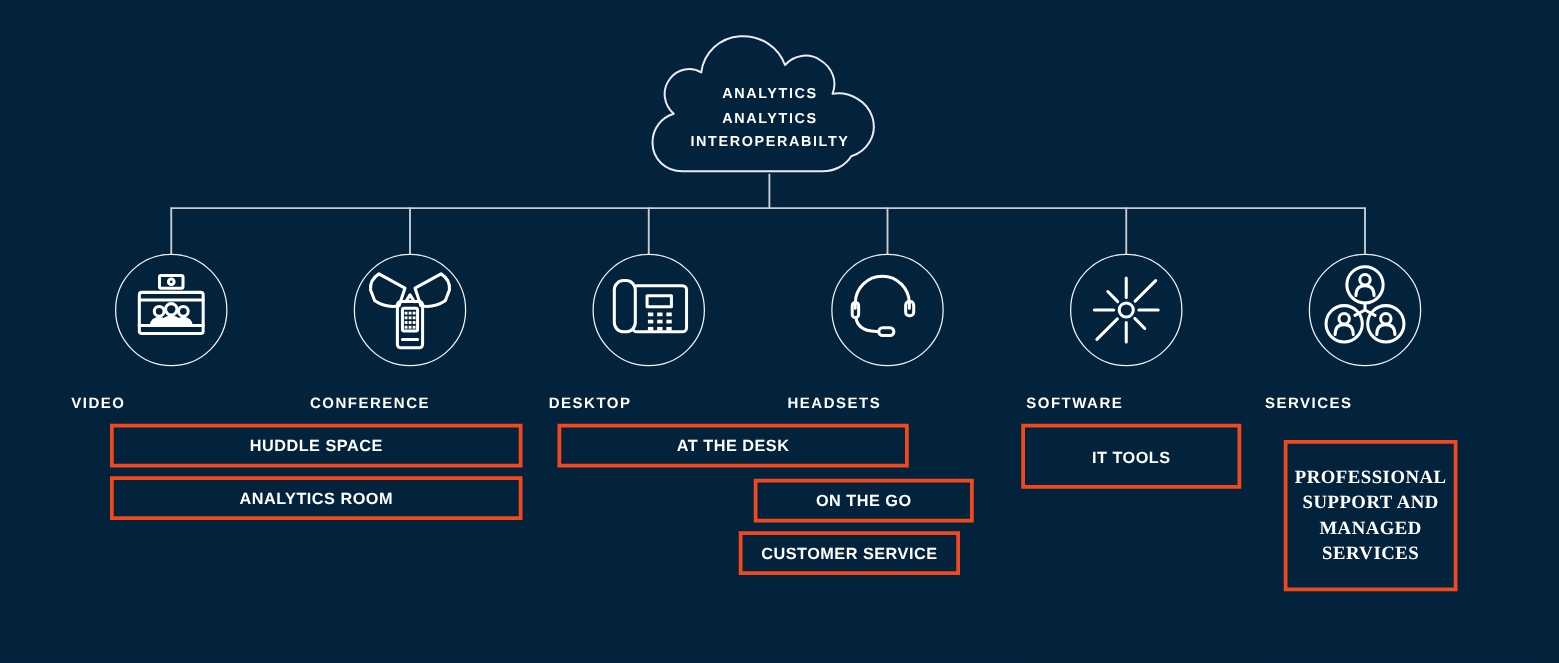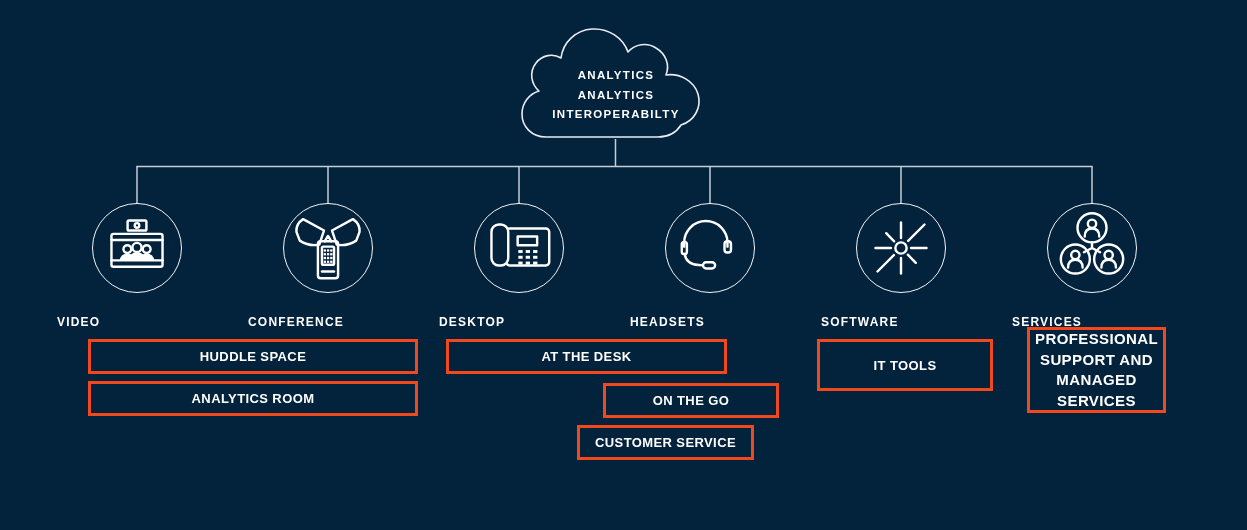--- a/index.html
+++ b/index.html
@@ -35,23 +35,23 @@
     border:3px solid #F1491D;
     display:flex;align-items:center;justify-content:center;
     text-align:center;
     font-weight:bold;font-size:13px;letter-spacing:.4px;
   }
   .obox.tall{font-size:15px;line-height:20.5px;padding:6px 5px;}
   .b-huddle     {left:88px;  top:339px; width:330px; height:35px;}
   .b-confroom   {left:88px;  top:381px; width:330px; height:35px;}
   .b-desk       {left:446px; top:339px; width:281px; height:35px;}
   .b-onthego    {left:603px; top:383px; width:176px; height:35px;}
-  .b-custsvc    {left:577px; top:425px; width:177px; height:35px;}
+  .b-custsvc    {left:591px; top:425px; width:177px; height:35px;}
   .b-ittools    {left:817px; top:339px; width:176px; height:52px;}
-  .b-prof       {left:1027px;top:327px; width:139px; height:86px;}
+  .b-prof       {left:1027px;top:352px; width:139px; height:121px;font-family:Liberation Serif, serif;}
   .n-video      {left:92px;}
   .n-conference {left:283px;}
   .n-desktop    {left:474px;}
   .n-headsets   {left:665px;}
   .n-software   {left:856px;}
   .n-services   {left:1047px;}
 </style>
 </head>
 <body>
 

